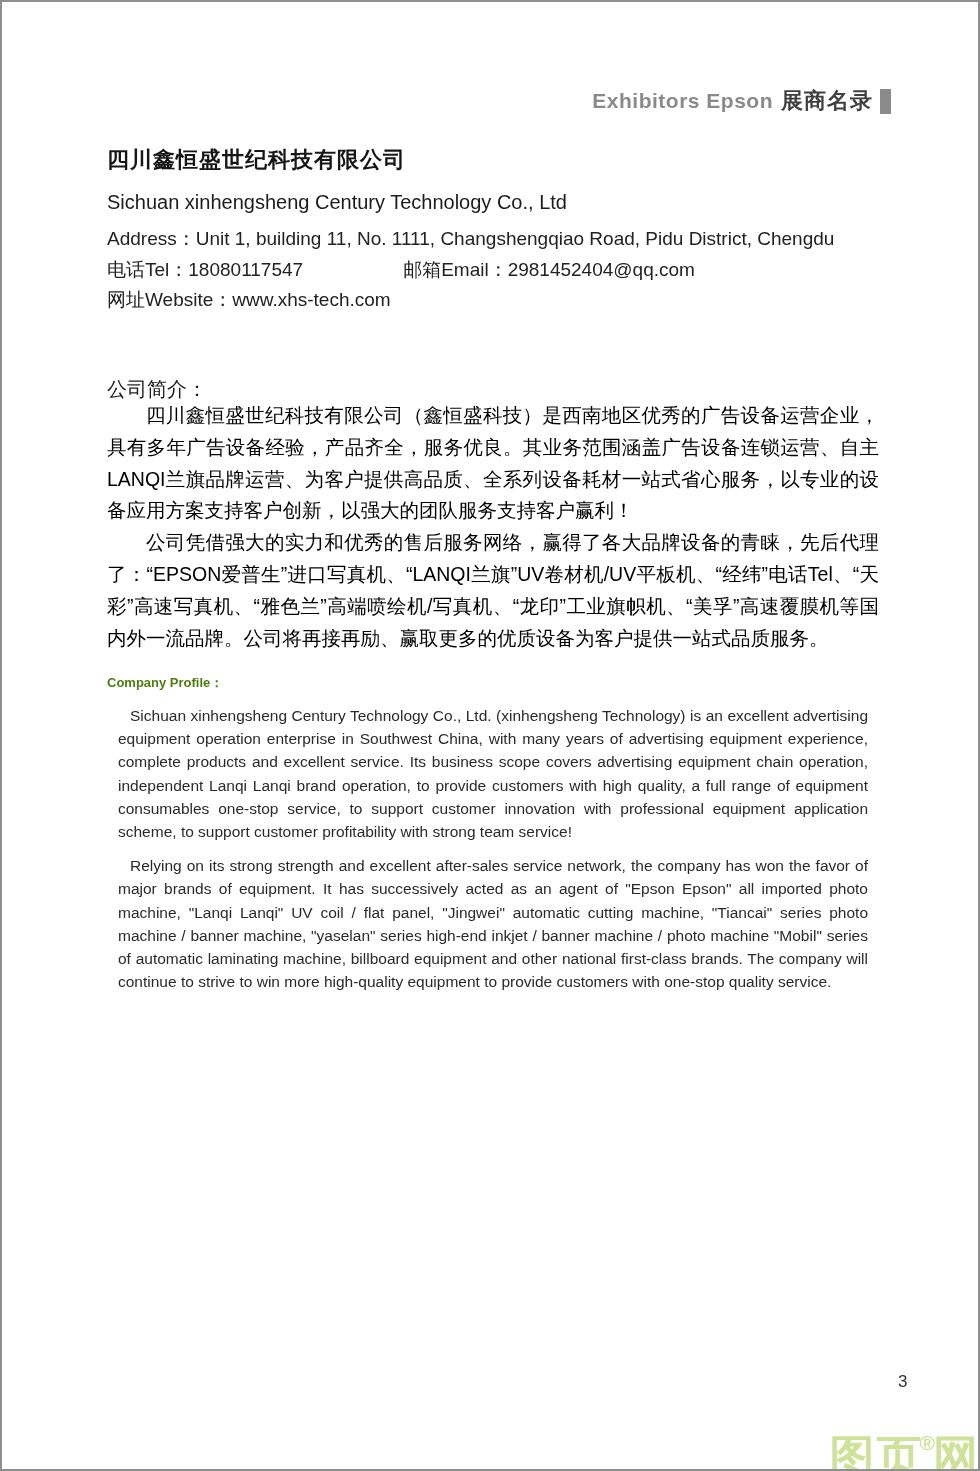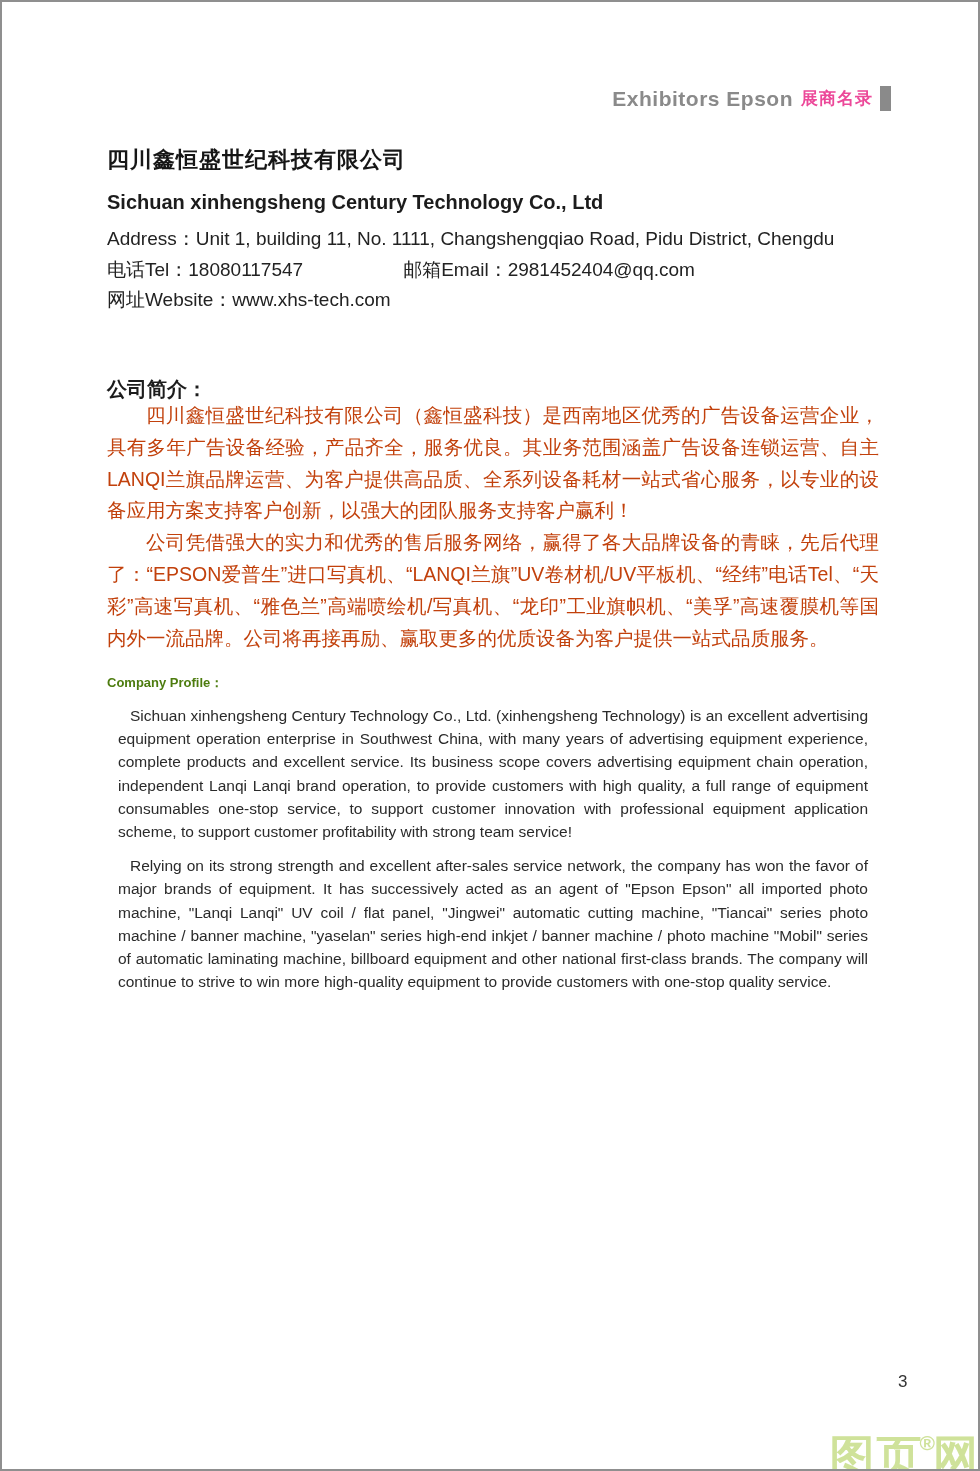--- a/index.html
+++ b/index.html
@@ -27,23 +27,23 @@
     align-items: center;
     white-space: nowrap;
   }
   .hdr-en {
     font-size: 21px;
     font-weight: 600;
     color: #8a8a8a;
     letter-spacing: 0.5px;
   }
   .hdr-zh {
-    font-size: 17px;
+    font-size: 22px;
     font-weight: bold;
-    color: #ec4899;
+    color: #404040;
     margin-left: 8px;
     letter-spacing: 1px;
   }
   .hdr-bar {
     display: inline-block;
     width: 11px;
     height: 25px;
     background: #8a8a8a;
     margin-left: 7px;
   }
@@ -57,21 +57,21 @@
     font-weight: bold;
     color: #161616;
     letter-spacing: 1px;
   }
   .company-name-en {
     position: absolute;
     left: 105px;
     top: 189px;
     margin: 0;
     font-size: 20px;
-    font-weight: bold;
+    font-weight: normal;
     color: #1c1c1c;
   }
   
   .info {
     position: absolute;
     left: 105px;
     top: 222px;
     width: 780px;
     font-size: 19px;
     color: #222222;
@@ -83,34 +83,34 @@
   .contact-gap {
     display: inline-block;
     width: 100px;
   }
   
   .zh-heading {
     position: absolute;
     left: 105px;
     top: 374px;
     font-size: 20px;
-    font-weight: bold;
+    font-weight: normal;
     color: #1c1c1c;
   }
   .zh-body {
     position: absolute;
     left: 105px;
     top: 398px;
     width: 772px;
   }
   .zh-para {
     margin: 0;
     font-size: 19.5px;
     line-height: 31.8px;
-    color: #c2410c;
+    color: #000000;
     text-align: justify;
     text-indent: 2em;
   }
   
   .en-heading {
     position: absolute;
     left: 105px;
     top: 672px;
     font-size: 13px;
     font-weight: bold;

